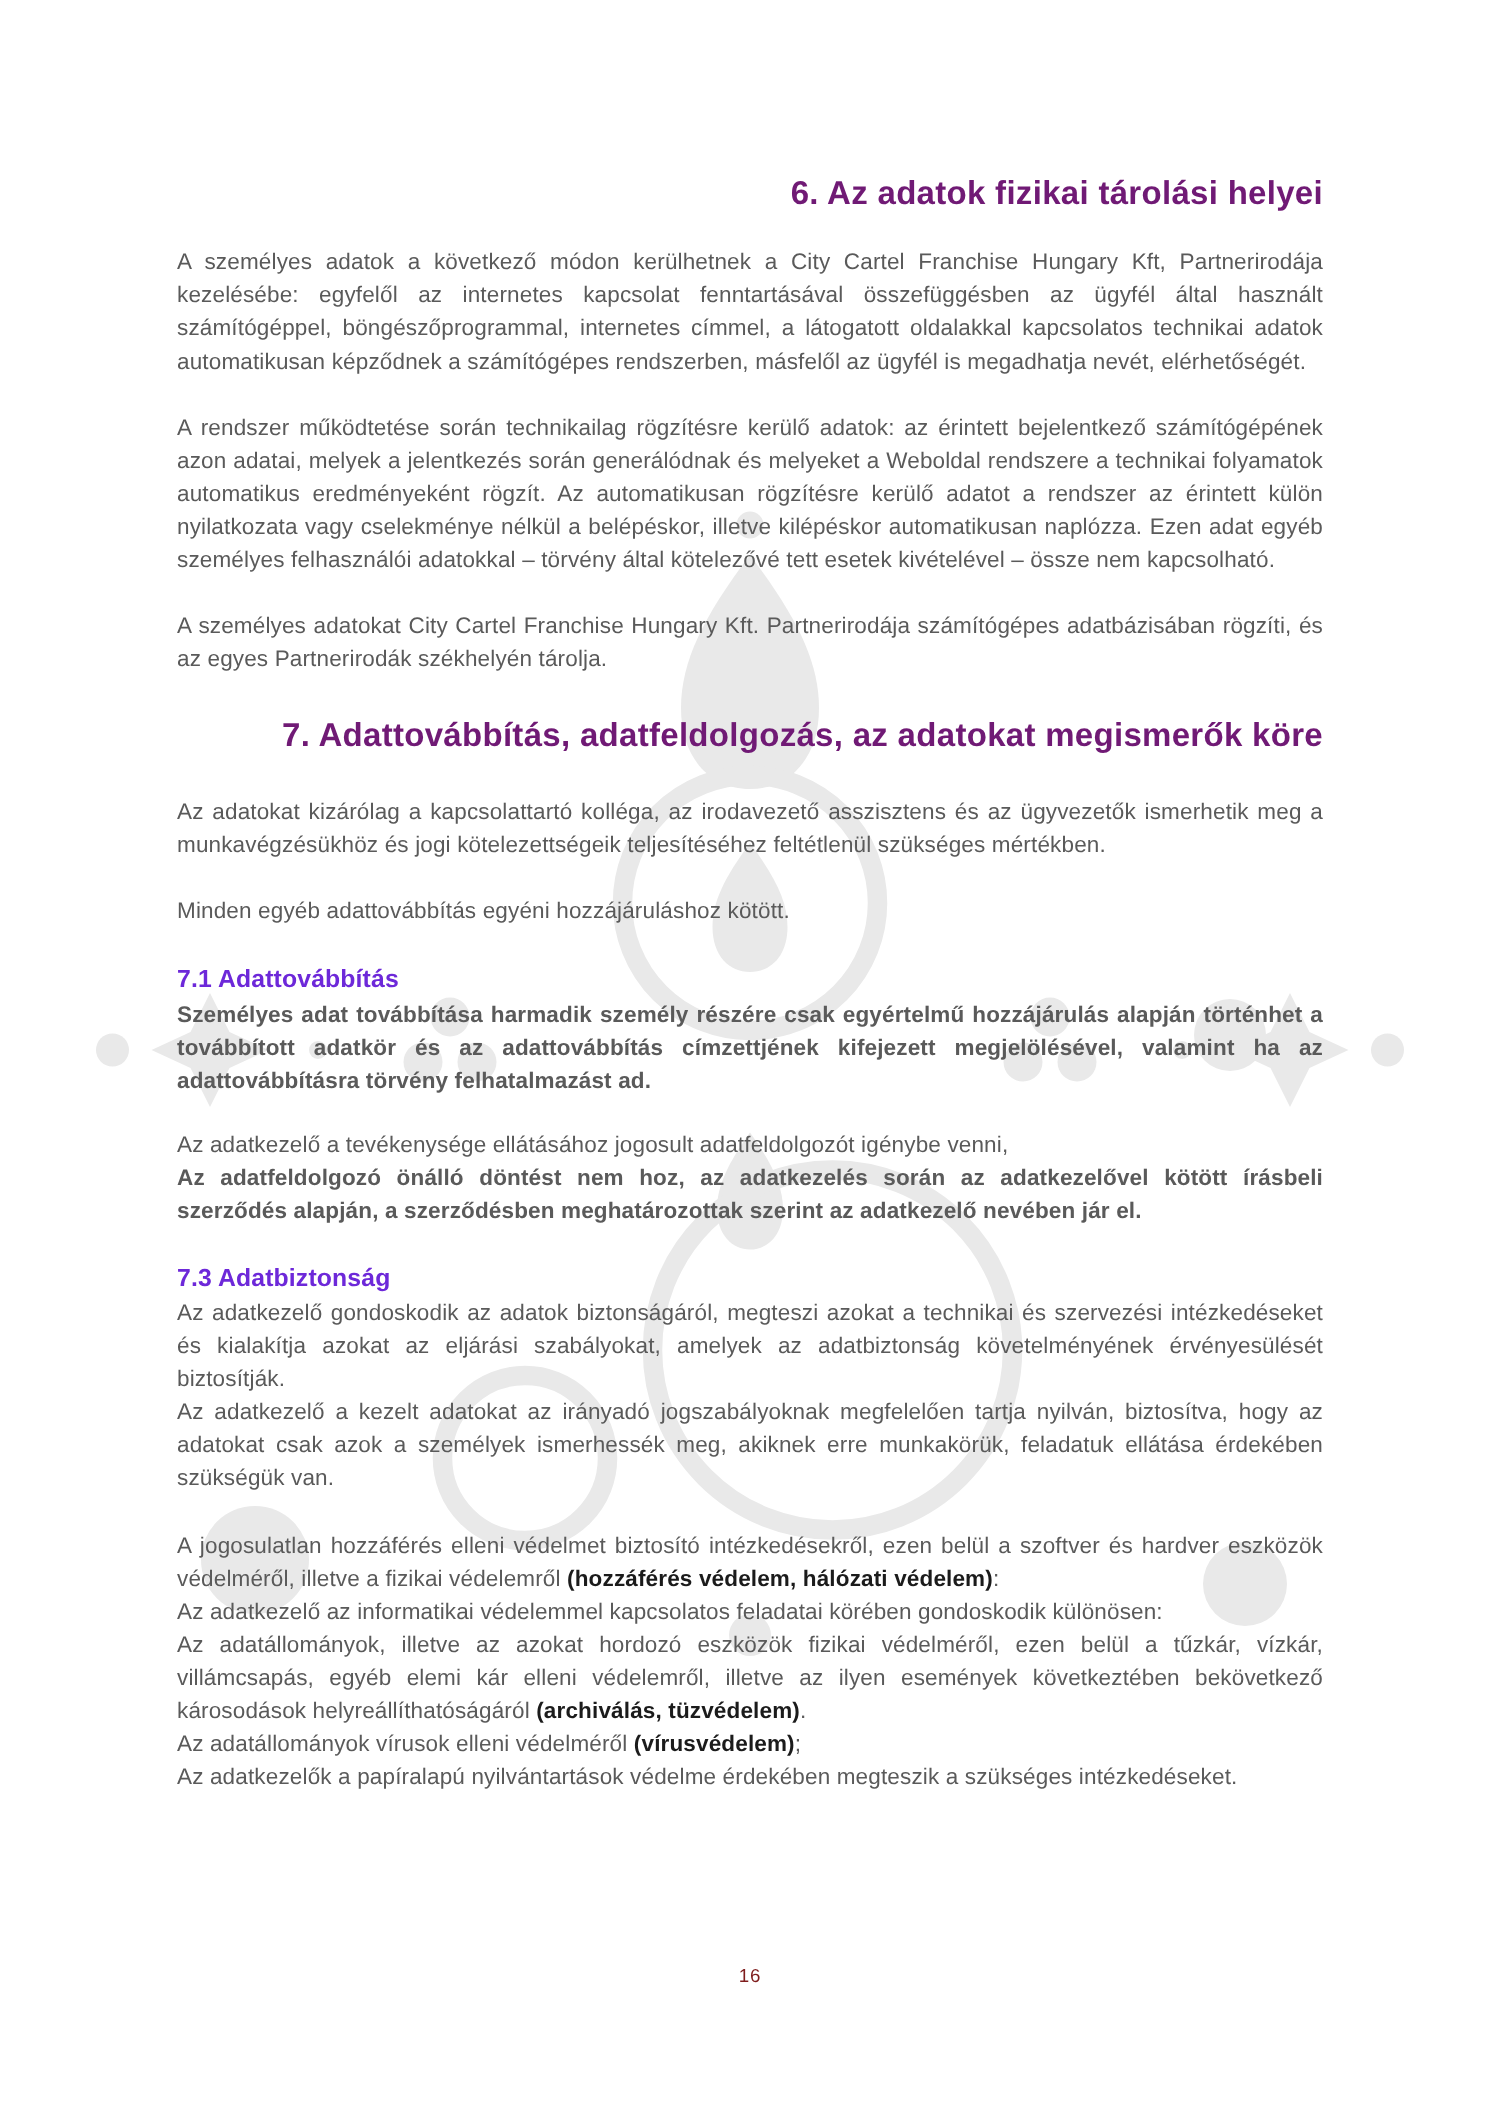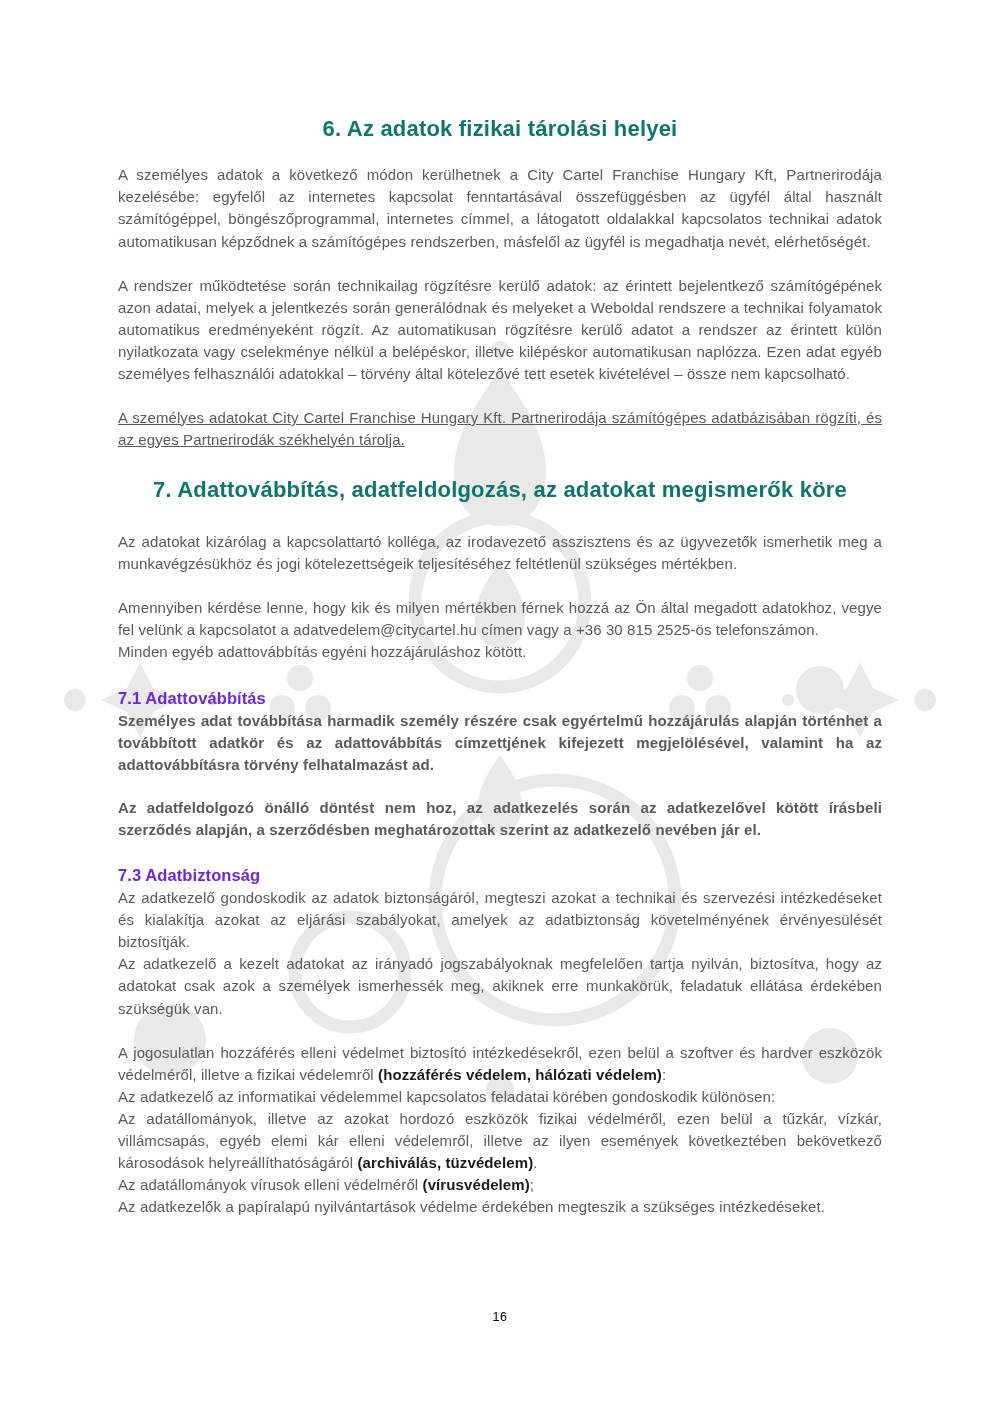--- a/index.html
+++ b/index.html
@@ -2,30 +2,30 @@
 <html><head>
 <meta charset="utf-8">
 <style>
   html,body{margin:0;padding:0;background:#ffffff;}
   body{width:1000px;height:1414px;position:relative;font-family:"Liberation Sans",sans-serif;overflow:hidden;}
   .page{position:absolute;inset:0;background:#ffffff;overflow:hidden;}
   .watermark{position:absolute;left:0;top:300px;width:1000px;height:850px;z-index:0;pointer-events:none;}
   .content{position:absolute;left:118px;top:116px;width:764px;z-index:1;
            color:#5a5a5a;font-size:15px;line-height:1.47;text-align:justify;
            letter-spacing:0.1px;hyphens:none;}
-  h1{font-size:22px;font-weight:800;color:#0f766e;margin:0 0 22px 0;text-align:center;letter-spacing:0.2px;line-height:1.2;}
+  h1{font-size:22px;font-weight:800;color:#701a75;margin:0 0 22px 0;text-align:right;letter-spacing:0.2px;line-height:1.2;}
   h1.h7{margin-top:4px;margin-bottom:28px;}
   h2{font-size:16.5px;font-weight:800;color:#6d28d9;margin:0;text-align:left;line-height:1.5;}
   p{margin:0 0 22px 0;}
   p.tight{margin:0;}
   p.mb21{margin:0 0 21px 0;font-weight:bold;}
-  p.mb26{margin:0 0 26px 0;text-decoration:underline;}
+  p.mb26{margin:0 0 26px 0;}
   b{color:#1b1b1b;font-weight:700;}
   .footer{position:absolute;left:0;right:0;top:1310px;text-align:center;z-index:1;
-          color:#000000;font-size:12.5px;letter-spacing:0.5px;}
+          color:#7f1d1d;font-size:12.5px;letter-spacing:0.5px;}
   .wm-fill{fill:#e9e9e9;}
   .wm-stroke{fill:none;stroke:#e9e9e9;stroke-width:13px;}
 </style>
 </head>
 <body>
 
 <div class="page">
 
   <svg class="watermark" viewBox="0 0 1000 850" xmlns="http://www.w3.org/2000/svg" aria-hidden="true">
     <circle class="wm-fill" cx="500" cy="50" r="9"></circle>
@@ -55,26 +55,26 @@
 
   <div class="content">
 
     <h1>6. Az adatok fizikai tárolási helyei</h1>
     <p><span>A személyes adatok a következő módon kerülhetnek a City Cartel Franchise Hungary Kft, Partnerirodája kezelésébe: egyfelől az internetes kapcsolat fenntartásával összefüggésben az ügyfél által használt számítógéppel, böngészőprogrammal, internetes címmel, a látogatott oldalakkal kapcsolatos technikai adatok automatikusan képződnek a számítógépes rendszerben, másfelől az ügyfél is megadhatja nevét, elérhetőségét.</span></p>
     <p><span>A rendszer működtetése során technikailag rögzítésre kerülő adatok: az érintett bejelentkező számítógépének azon adatai, melyek a jelentkezés során generálódnak és melyeket a Weboldal rendszere a technikai folyamatok automatikus eredményeként rögzít. Az automatikusan rögzítésre kerülő adatot a rendszer az érintett külön nyilatkozata vagy cselekménye nélkül a belépéskor, illetve kilépéskor automatikusan naplózza. Ezen adat egyéb személyes felhasználói adatokkal – törvény által kötelezővé tett esetek kivételével – össze nem kapcsolható.</span></p>
     <p class="mb26"><span>A személyes adatokat City Cartel Franchise Hungary Kft. Partnerirodája számítógépes adatbázisában rögzíti, és az egyes Partnerirodák székhelyén tárolja.</span></p>
 
     <h1 class="h7">7. Adattovábbítás, adatfeldolgozás, az adatokat megismerők köre</h1>
     <p><span>Az adatokat kizárólag a kapcsolattartó kolléga, az irodavezető asszisztens és az ügyvezetők ismerhetik meg a munkavégzésükhöz és jogi kötelezettségeik teljesítéséhez feltétlenül szükséges mértékben.</span></p>
-    <p class="tight"><span>Amennyiben kérdése lenne, hogy kik és milyen mértékben férnek hozzá az Ön által megadott adatokhoz, vegye fel velünk a kapcsolatot a adatvedelem@citycartel.hu címen vagy a +36 30 815 2525-ös telefonszámon.</span></p>
     <p><span>Minden egyéb adattovábbítás egyéni hozzájáruláshoz kötött.</span></p>
 
     <h2>7.1 Adattovábbítás</h2>
     <p class="mb21"><span>Személyes adat továbbítása harmadik személy részére csak egyértelmű hozzájárulás alapján történhet a továbbított adatkör és az adattovábbítás címzettjének kifejezett megjelölésével, valamint ha az adattovábbításra törvény felhatalmazást ad.</span></p>
 
+    <p class="tight"><span>Az adatkezelő a tevékenysége ellátásához jogosult adatfeldolgozót igénybe venni,</span></p>
     <p class="mb21"><span>Az adatfeldolgozó önálló döntést nem hoz, az adatkezelés során az adatkezelővel kötött írásbeli szerződés alapján, a szerződésben meghatározottak szerint az adatkezelő nevében jár el.</span></p>
 
     <h2>7.3 Adatbiztonság</h2>
     <p class="tight"><span>Az adatkezelő gondoskodik az adatok biztonságáról, megteszi azokat a technikai és szervezési intézkedéseket és kialakítja azokat az eljárási szabályokat, amelyek az adatbiztonság követelményének érvényesülését biztosítják.</span></p>
     <p><span>Az adatkezelő a kezelt adatokat az irányadó jogszabályoknak megfelelően tartja nyilván, biztosítva, hogy az adatokat csak azok a személyek ismerhessék meg, akiknek erre munkakörük, feladatuk ellátása érdekében szükségük van.</span></p>
     <p class="tight"><span>A jogosulatlan hozzáférés elleni védelmet biztosító intézkedésekről, ezen belül a szoftver és hardver eszközök védelméről, illetve a fizikai védelemről </span><b>(hozzáférés védelem, hálózati védelem)</b><span>:</span></p>
     <p class="tight"><span>Az adatkezelő az informatikai védelemmel kapcsolatos feladatai körében gondoskodik különösen:</span></p>
     <p class="tight"><span>Az adatállományok, illetve az azokat hordozó eszközök fizikai védelméről, ezen belül a tűzkár, vízkár, villámcsapás, egyéb elemi kár elleni védelemről, illetve az ilyen események következtében bekövetkező károsodások helyreállíthatóságáról </span><b>(archiválás, tüzvédelem)</b><span>.</span></p>
     <p class="tight"><span>Az adatállományok vírusok elleni védelméről </span><b>(vírusvédelem)</b><span>;</span></p>
     <p class="tight"><span>Az adatkezelők a papíralapú nyilvántartások védelme érdekében megteszik a szükséges intézkedéseket.</span></p>

